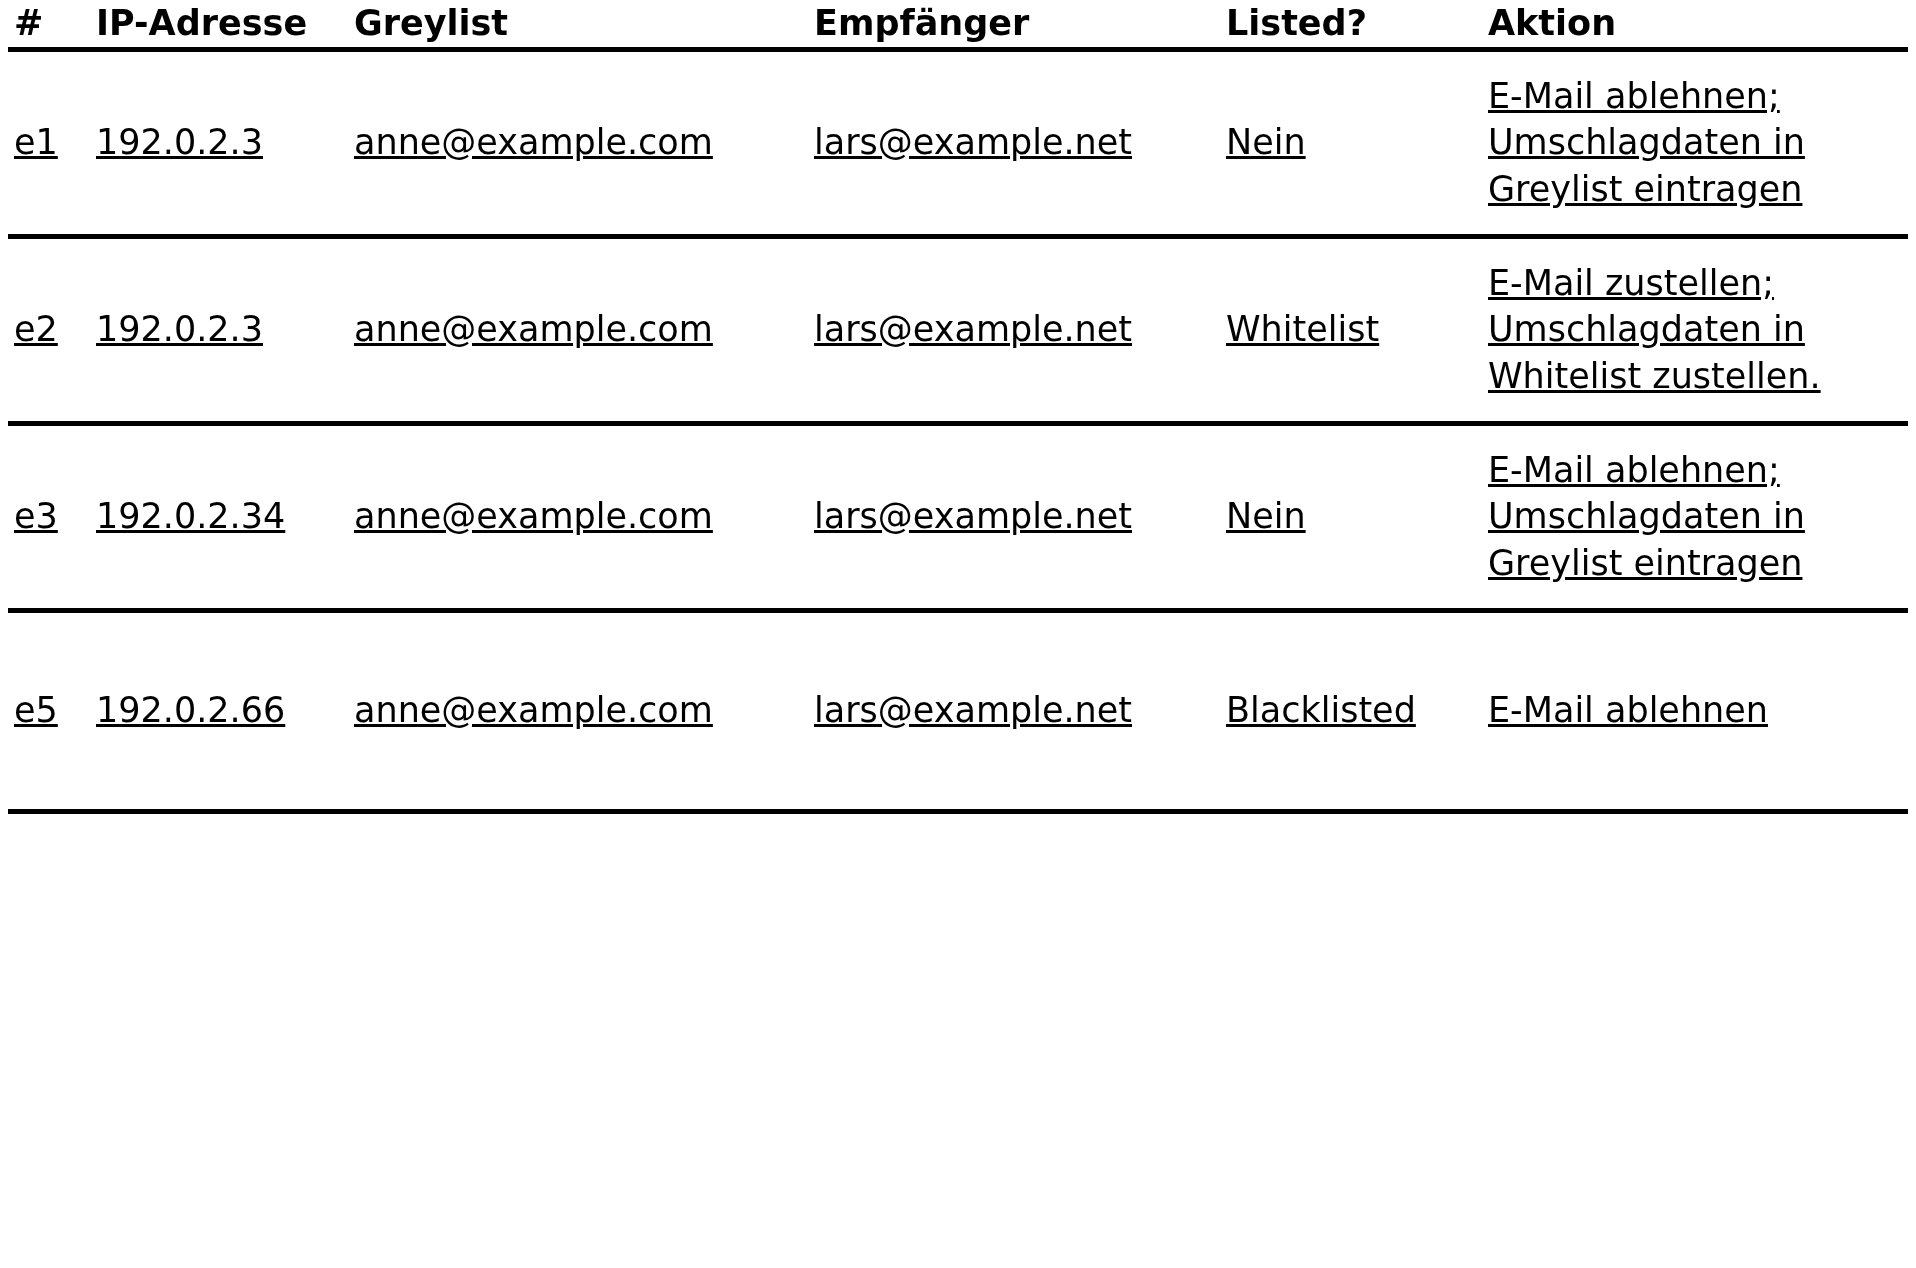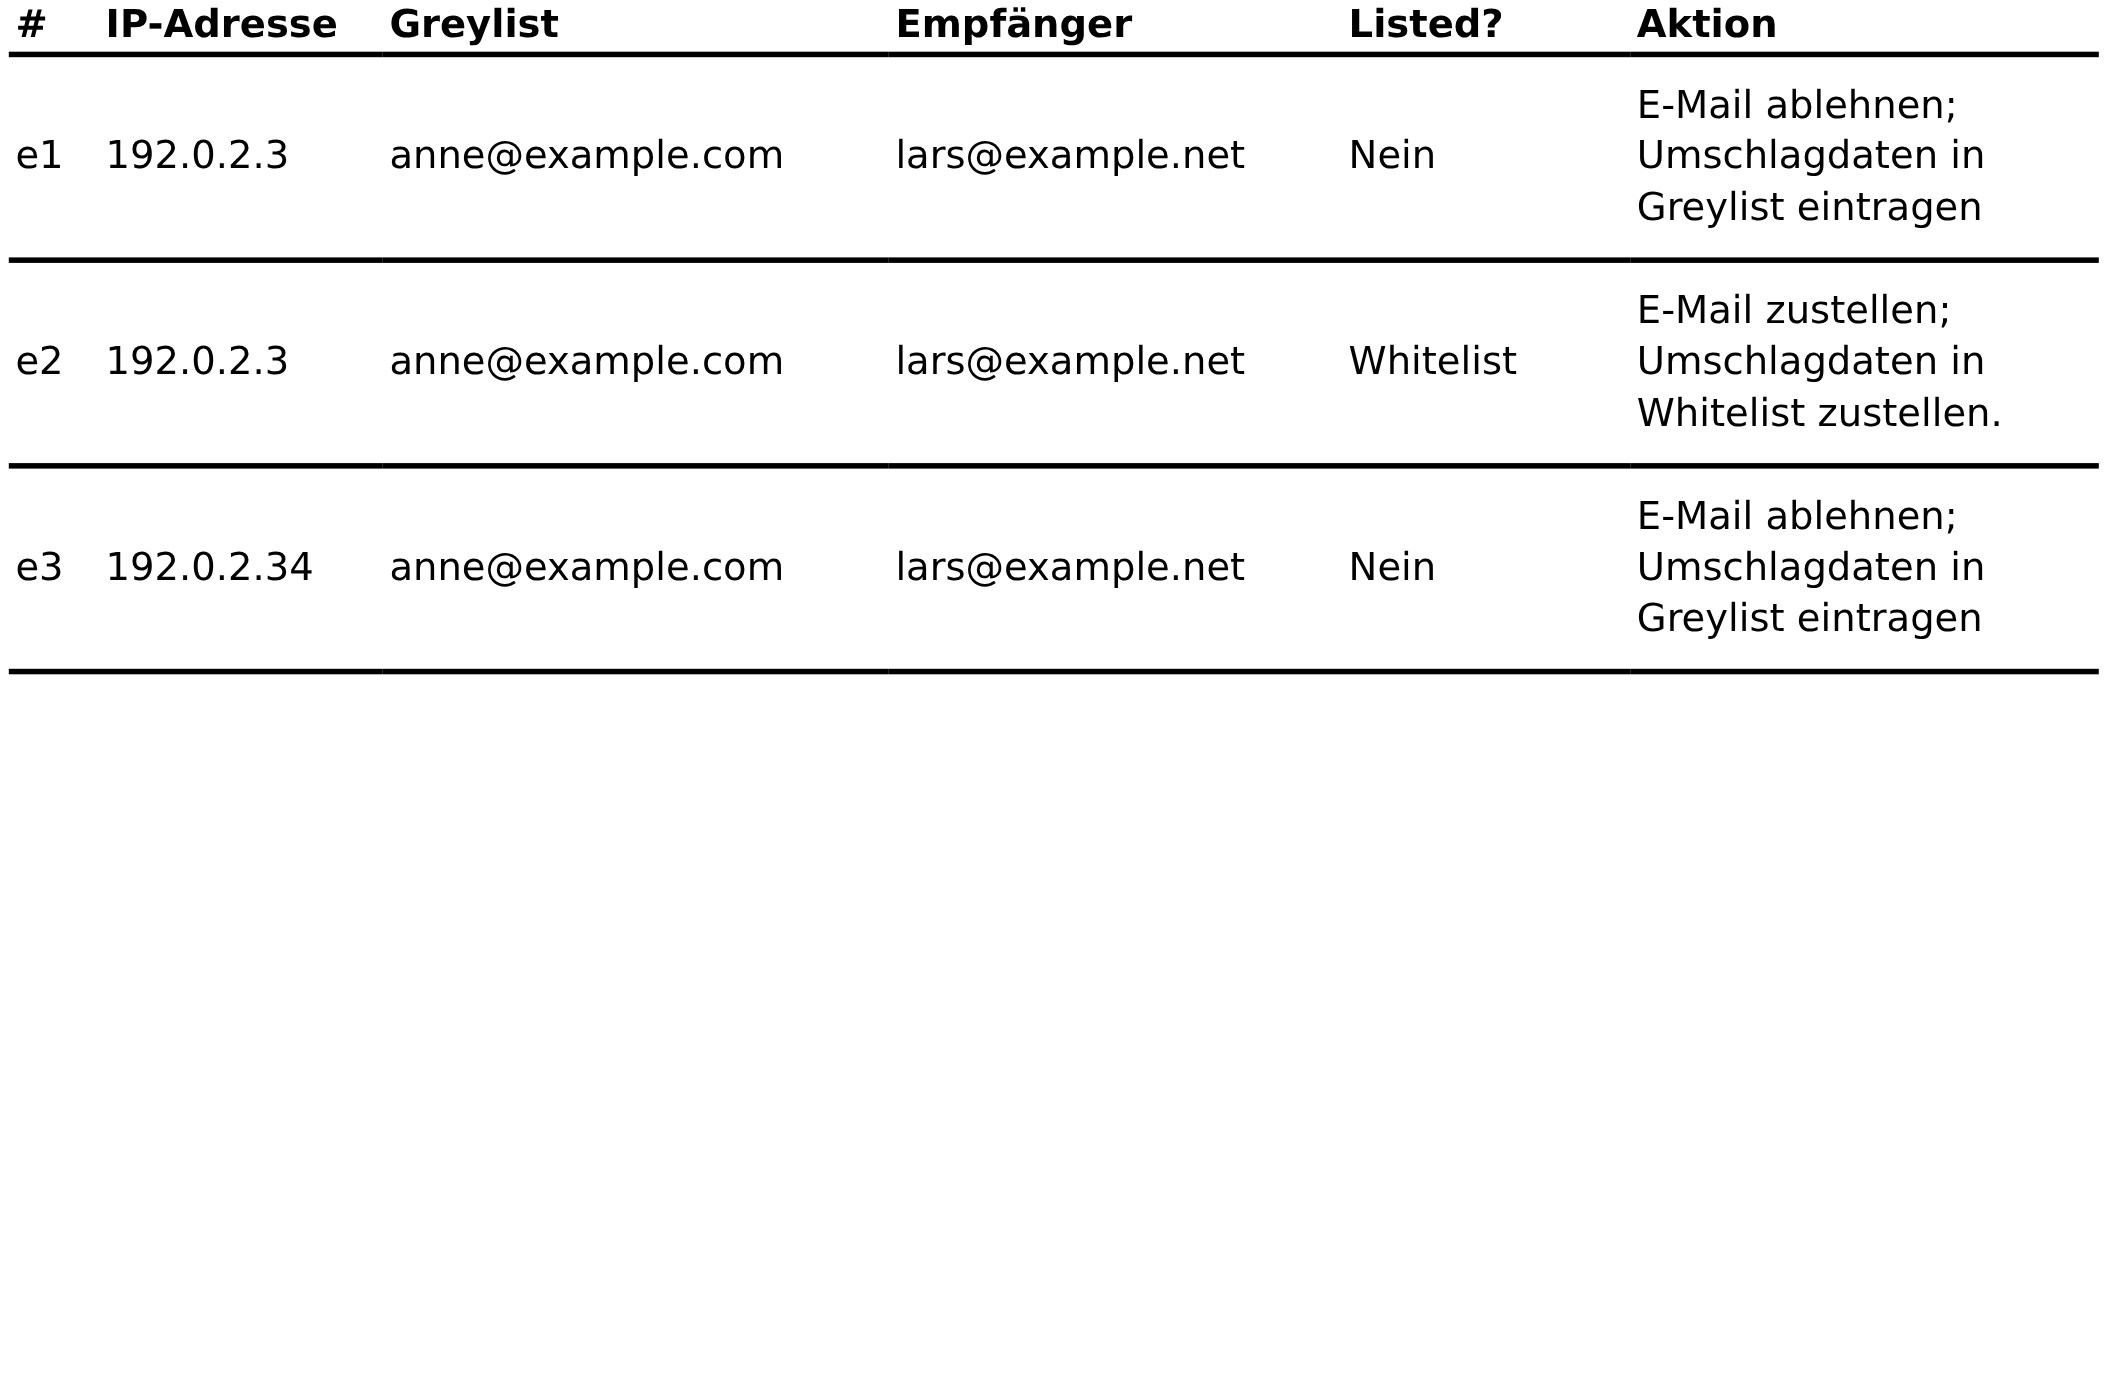--- a/index.html
+++ b/index.html
@@ -55,20 +55,21 @@
     border-bottom: 5px solid #000000;
   }
   tbody tr.tall td {
     height: 182px;
   }
   tbody tr.short td {
     height: 196px;
   }
   tbody td {
     font-weight: normal;
+    text-decoration: underline;
   }
   .cell-multiline {
     white-space: pre-line;
   }
 </style>
 </head>
 <body>
 
 <div class="sheet">
   <table class="data-table">
@@ -114,15 +115,23 @@
       <tr class="tall">
         <td>e3</td>
         <td>192.0.2.34</td>
         <td>anne@example.com</td>
         <td>lars@example.net</td>
         <td>Nein</td>
         <td class="cell-multiline">E-Mail ablehnen;
 Umschlagdaten in
 Greylist eintragen</td>
       </tr>
+      <tr class="short">
+        <td>e5</td>
+        <td>192.0.2.66</td>
+        <td>anne@example.com</td>
+        <td>lars@example.net</td>
+        <td>Blacklisted</td>
+        <td class="cell-multiline">E-Mail ablehnen</td>
+      </tr>
     </tbody>
   </table>
 </div>
 
 </body></html>

